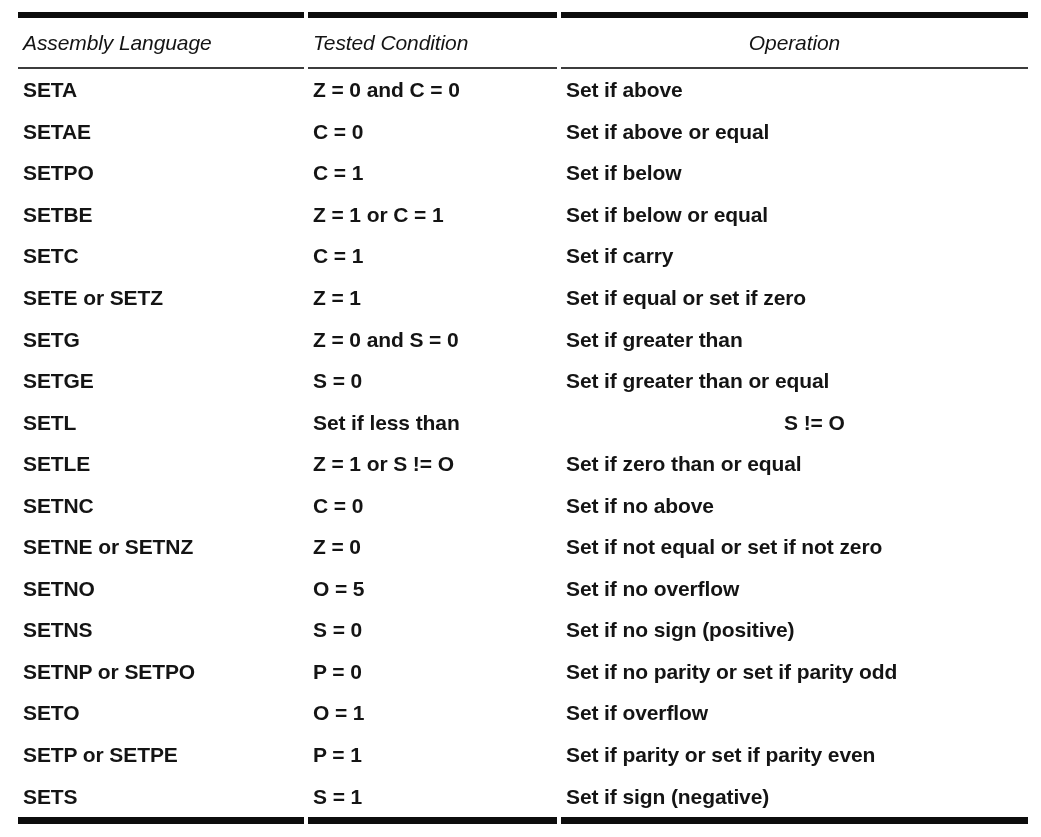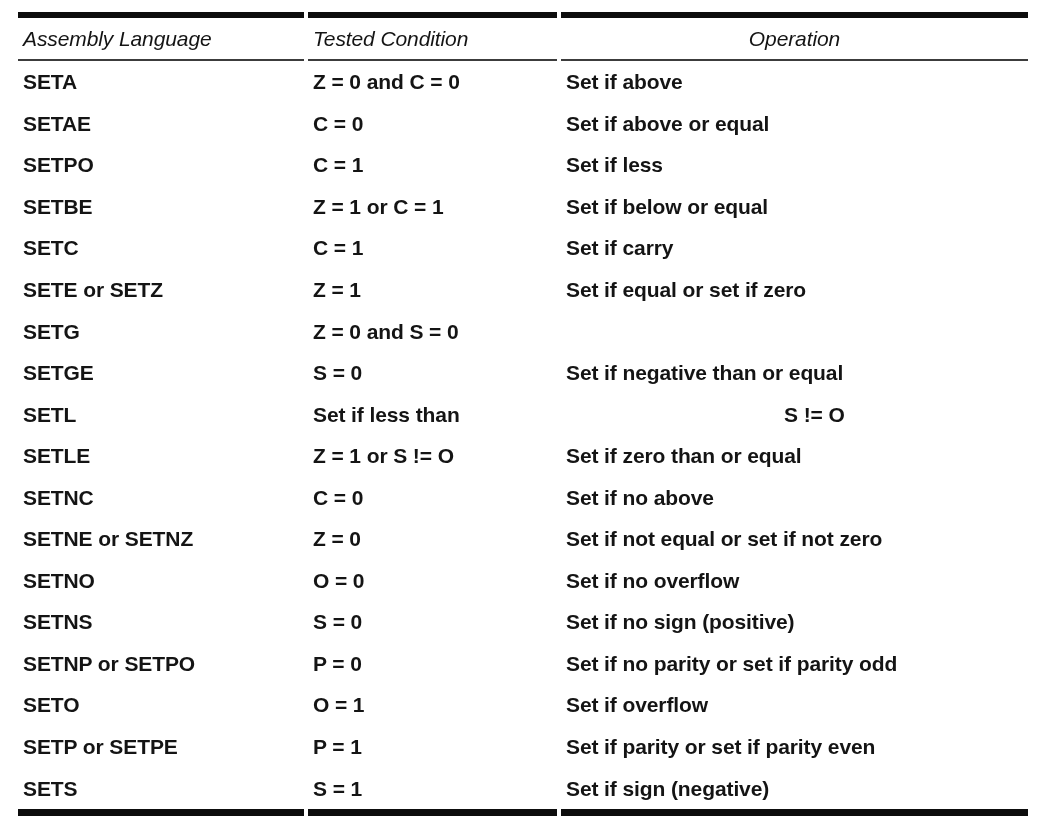--- a/index.html
+++ b/index.html
@@ -39,21 +39,21 @@
     font-size: 21px;
     line-height: 1;
     letter-spacing: -0.1px;
     white-space: nowrap;
     overflow: hidden;
   }
   .c1 { width: 286px; padding-left: 5px; }
   .c2 { width: 249px; padding-left: 5px; }
   .c3 { width: 467px; padding-left: 5px; }
   .header-row .cell {
-    height: 49px;
+    height: 57px;
     border-top: 6px solid var(--rule);
     border-bottom: 2px solid var(--header_rule);
     font-style: italic;
   }
   .header-row .c3 {
     justify-content: center;
     padding-left: 0;
   }
   .data-row .cell {
     height: 41.55px;
@@ -81,45 +81,46 @@
           <div class="cell c3">Set if above</div>
         </div>
         <div class="row data-row">
           <div class="cell c1">SETAE</div>
           <div class="cell c2">C = 0</div>
           <div class="cell c3">Set if above or equal</div>
         </div>
         <div class="row data-row">
           <div class="cell c1">SETPO</div>
           <div class="cell c2">C = 1</div>
-          <div class="cell c3">Set if less</div>
+          <div class="cell c3">Set if below</div>
         </div>
         <div class="row data-row">
           <div class="cell c1">SETBE</div>
           <div class="cell c2">Z = 1 or C = 1</div>
           <div class="cell c3">Set if below or equal</div>
         </div>
         <div class="row data-row">
           <div class="cell c1">SETC</div>
           <div class="cell c2">C = 1</div>
           <div class="cell c3">Set if carry</div>
         </div>
         <div class="row data-row">
           <div class="cell c1">SETE or SETZ</div>
           <div class="cell c2">Z = 1</div>
           <div class="cell c3">Set if equal or set if zero</div>
         </div>
         <div class="row data-row">
           <div class="cell c1">SETG</div>
           <div class="cell c2">Z = 0 and S = 0</div>
+          <div class="cell c3">Set if greater than</div>
         </div>
         <div class="row data-row">
           <div class="cell c1">SETGE</div>
           <div class="cell c2">S = 0</div>
-          <div class="cell c3">Set if negative than or equal</div>
+          <div class="cell c3">Set if greater than or equal</div>
         </div>
         <div class="row data-row">
           <div class="cell c1">SETL</div>
           <div class="cell c3">Set if less than</div>
           <div class="cell c2">S != O</div>
         </div>
         <div class="row data-row">
           <div class="cell c1">SETLE</div>
           <div class="cell c2">Z = 1 or S != O</div>
           <div class="cell c3">Set if zero than or equal</div>
@@ -129,21 +130,21 @@
           <div class="cell c2">C = 0</div>
           <div class="cell c3">Set if no above</div>
         </div>
         <div class="row data-row">
           <div class="cell c1">SETNE or SETNZ</div>
           <div class="cell c2">Z = 0</div>
           <div class="cell c3">Set if not equal or set if not zero</div>
         </div>
         <div class="row data-row">
           <div class="cell c1">SETNO</div>
-          <div class="cell c2">O = 0</div>
+          <div class="cell c2">O = 5</div>
           <div class="cell c3">Set if no overflow</div>
         </div>
         <div class="row data-row">
           <div class="cell c1">SETNS</div>
           <div class="cell c2">S = 0</div>
           <div class="cell c3">Set if no sign (positive)</div>
         </div>
         <div class="row data-row">
           <div class="cell c1">SETNP or SETPO</div>
           <div class="cell c2">P = 0</div>

